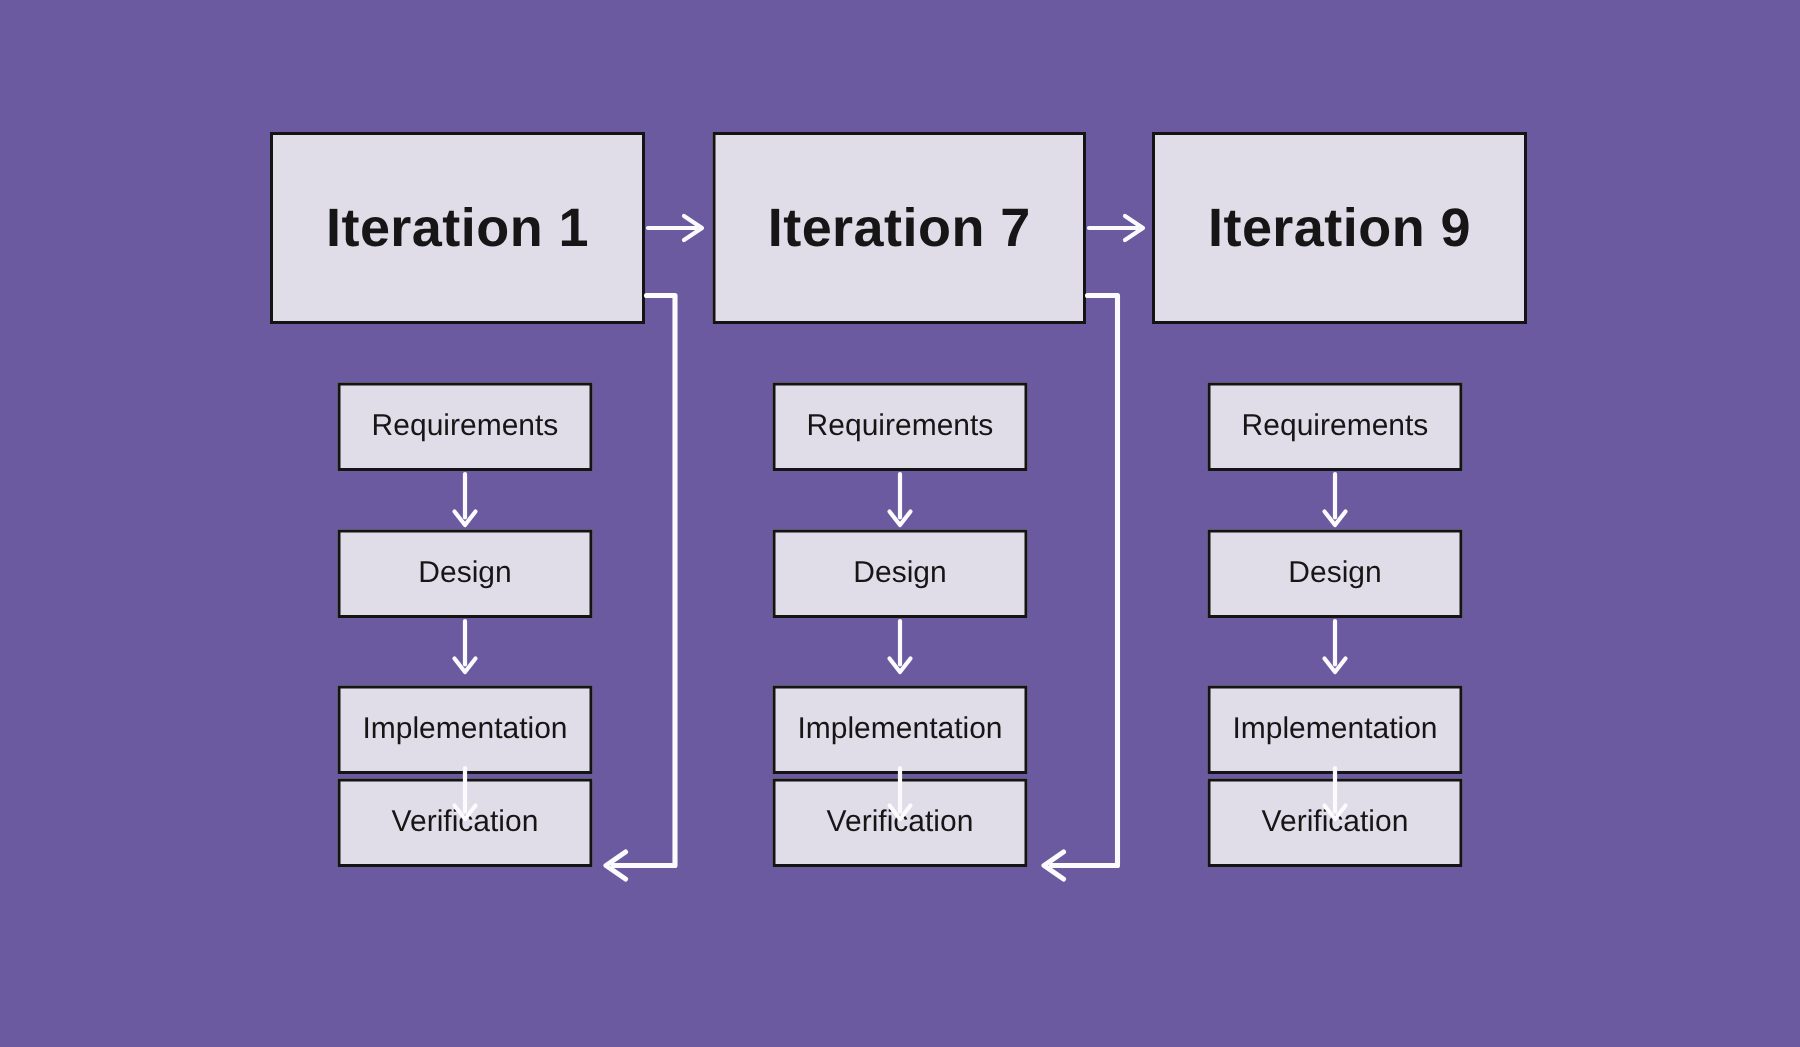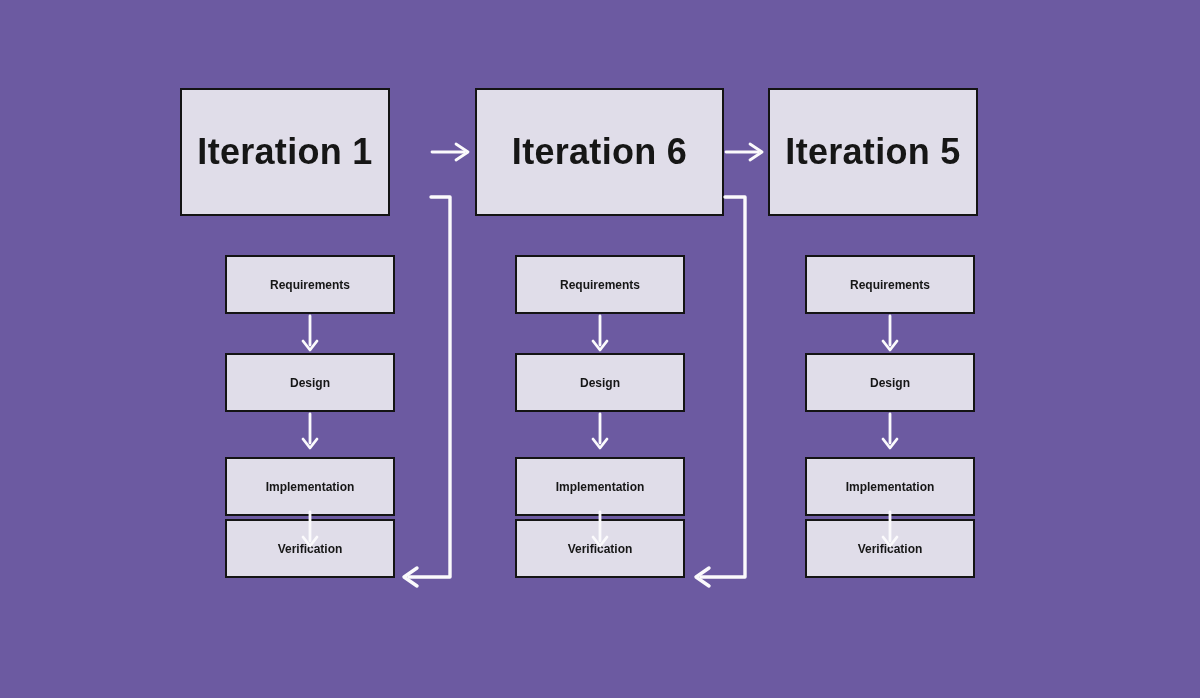--- a/index.html
+++ b/index.html
@@ -15,21 +15,21 @@
     position: relative;
     width: 1200px;
     height: 698px;
     background: var(--background);
     font-family: "Liberation Sans", "DejaVu Sans", sans-serif;
     overflow: hidden;
   }
   .iter-box {
     position: absolute;
     top: 88px;
-    width: 210px;
+    width: 250px;
     height: 128px;
     background: var(--box-fill);
     border: 2px solid var(--box-border);
     display: flex;
     align-items: center;
     justify-content: center;
     font-size: 36px;
     font-weight: 700;
     color: var(--text-color);
     letter-spacing: 0.3px;
@@ -39,22 +39,22 @@
   .iter-3 { left: 768px; }
   .stage-box {
     position: absolute;
     width: 170px;
     height: 59px;
     background: var(--box-fill);
     border: 2px solid var(--box-border);
     display: flex;
     align-items: center;
     justify-content: center;
-    font-size: 12px;
-    font-weight: 700;
+    font-size: 20px;
+    font-weight: 400;
     color: var(--text-color);
   }
   .c0 { left: 225px; }
   .c1 { left: 515px; }
   .c2 { left: 805px; }
   .r0 { top: 255px; }
   .r1 { top: 353px; justify-content: center; }
   .r2 { top: 457px; }
   .r3 { top: 519px; }
   svg.wires {
@@ -81,24 +81,24 @@
 </style>
 </head>
 <body>
 
 <div class="canvas">
 
   <div class="iter-box iter-1">
     <span>Iteration 1</span>
   </div>
   <div class="iter-box iter-2">
-    <span>Iteration 6</span>
+    <span>Iteration 7</span>
   </div>
   <div class="iter-box iter-3">
-    <span>Iteration 5</span>
+    <span>Iteration 9</span>
   </div>
 
   <div class="stage-box c0 r0">
     <span>Requirements</span>
   </div>
   <div class="stage-box c0 r1">
     <span>Design</span>
   </div>
   <div class="stage-box c0 r2">
     <span>Implementation</span>

